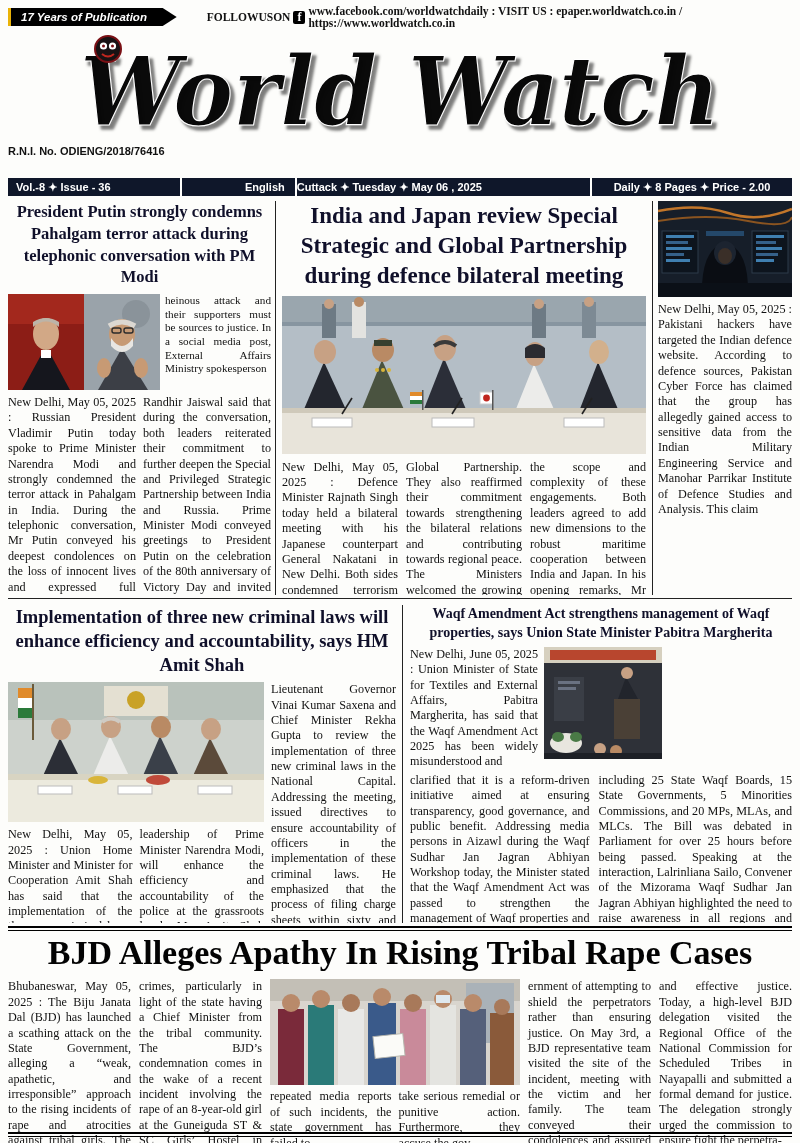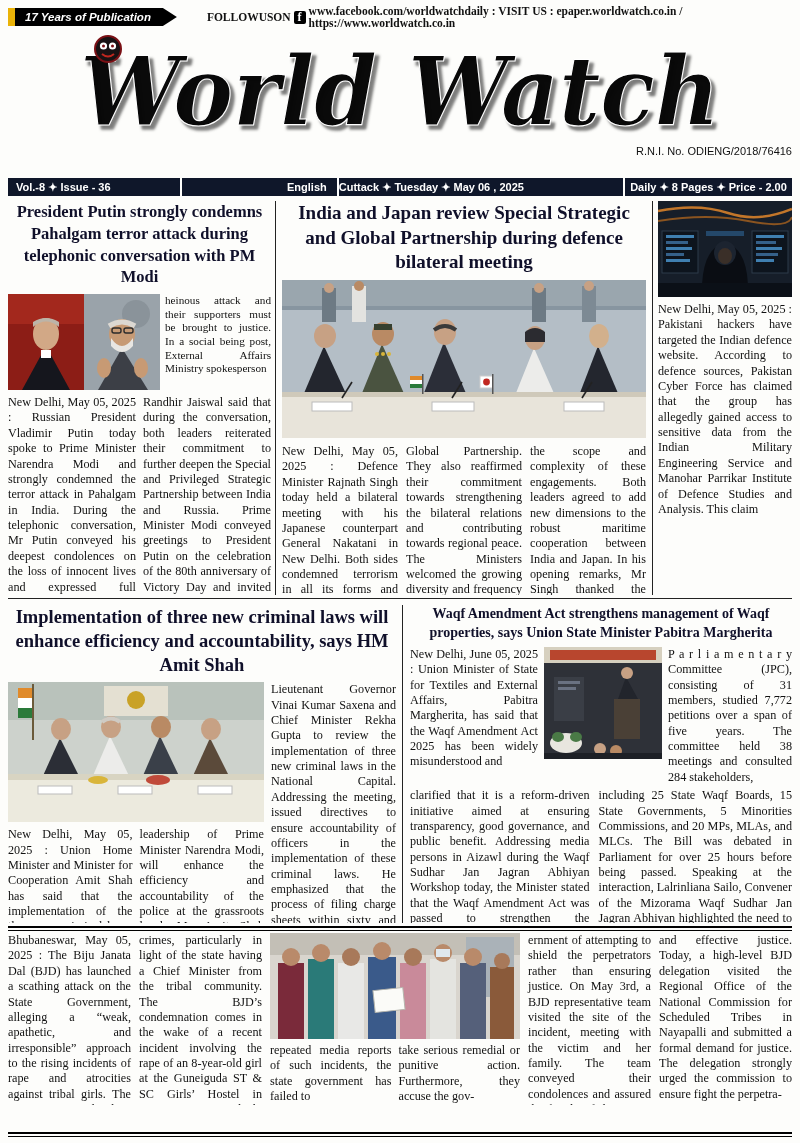--- a/index.html
+++ b/index.html
@@ -6,57 +6,57 @@
   html,body { width:800px; height:1143px; background:#f7f6f2; }
   body { font-family:"Liberation Serif", serif; color:#111; overflow:hidden; }
   .page { width:800px; height:1143px; background:#fdfdfb; padding:7px 8px 0 8px; position:relative; }
 
   
   .topbar { display:flex; align-items:center; height:20px; }
   .ribbon { background:#000; color:#fff; font-family:"Liberation Sans",sans-serif;
             font-style:italic; font-weight:bold; font-size:11.5px; line-height:18px;
             padding:0 22px 0 10px; width:178px; height:18px;
             clip-path:polygon(0 0, calc(100% - 14px) 0, 100% 50%, calc(100% - 14px) 100%, 0 100%);
-            border-left:7px solid #eab308; }
+            border-left:3px solid #eab308; }
   .followline { margin-left:30px; font-size:11.5px; font-weight:bold; display:flex; align-items:center; gap:3px; }
   .fb { display:inline-block; width:13px; height:13px; background:#000; color:#fff; text-align:center;
         font-family:"Liberation Serif",serif; font-weight:bold; font-size:12px; line-height:13px; border-radius:2px; }
 
   
   .masthead { position:relative; height:148px; text-align:center; }
   .emblem { position:absolute; left:86px; top:8px; }
-  .rni { font-family:"Liberation Sans",sans-serif; font-weight:normal; font-size:11px; text-align:right; margin-top:-16px; height:14px; }
+  .rni { font-family:"Liberation Sans",sans-serif; font-weight:bold; font-size:11px; text-align:left; margin-top:-16px; height:14px; }
 
   
   .infobar { display:flex; gap:2px; height:18px; margin-top:3px; font-family:"Liberation Sans",sans-serif;
              font-weight:bold; font-size:11px; color:#fff; }
   .infobar .seg { background:#0f172a; line-height:18px; white-space:nowrap; overflow:hidden; }
   .seg-vol { width:172px; padding-left:8px; }
   .seg-center { flex:1; display:flex; }
-  .seg-lang { padding:0 10px 0 105px; border-right:2px solid #fff; }
+  .seg-lang { padding:0 10px 0 63px; border-right:2px solid #fff; }
   .seg-edition { flex:1; text-align:left; }
-  .seg-right { width:167px; text-align:center; }
+  .seg-right { width:200px; text-align:center; }
 
   
   .hl { font-weight:bold; text-align:center; color:#10102a; }
   .body-txt { font-size:12.2px; line-height:1.26; text-align:justify; }
   .photo { display:block; }
 
   .row1 { display:flex; margin-top:5px; height:394px; overflow:hidden; }
   .sec-putin { width:272px; padding-right:4px; }
   .sec-japan { width:378px; border-left:1px solid #222; border-right:1px solid #222; padding:0 6px; }
   .sec-cyber { flex:1; padding-left:5px; }
 
   .putin-hl { font-size:16.5px; line-height:1.32; margin-bottom:6px; }
   .putin-toprow { display:flex; gap:5px; }
   .putin-intro { flex:1; font-size:11.2px; line-height:1.22; text-align:justify; }
   .putin-cols { display:flex; gap:7px; margin-top:5px; }
   .putin-cols .col { flex:1; }
 
-  .japan-hl { font-size:19px; line-height:1.3; margin-bottom:5px; }
+  .japan-hl { font-size:23px; line-height:1.3; margin-bottom:5px; }
   .japan-cols { display:flex; gap:8px; margin-top:6px; }
   .japan-cols .col { flex:1; }
 
   .cyber-hl { font-size:14.6px; line-height:1.4; margin-bottom:5px; }
   .cyber-body { margin-top:5px; }
 
   .hrule { border:0; border-top:1px solid #222; margin:3px 0; }
 
   .row2 { display:flex; margin-top:6px; height:318px; overflow:hidden; }
   .sec-shah { width:394px; padding-right:6px; }
@@ -146,21 +146,21 @@
           <circle cx="128" cy="20" r="14" fill="#8a939a"></circle>
           <path d="M90 96 L114 54 L140 96 Z" fill="#3c3f46"></path>
           <ellipse cx="114" cy="40" rx="13" ry="15" fill="#c79a74"></ellipse>
           <path d="M103 44 Q114 60 125 44 L125 52 Q114 64 103 52 Z" fill="#e8e6e2"></path>
           <path d="M101 32 Q114 24 127 32" stroke="#dcd8d2" stroke-width="5" fill="none"></path>
           <rect x="104" y="34" width="9" height="5" rx="2" fill="none" stroke="#2b2b2b" stroke-width="1.4"></rect>
           <rect x="116" y="34" width="9" height="5" rx="2" fill="none" stroke="#2b2b2b" stroke-width="1.4"></rect>
           <ellipse cx="96" cy="74" rx="7" ry="10" fill="#c79a74"></ellipse>
           <ellipse cx="133" cy="74" rx="7" ry="10" fill="#c79a74"></ellipse>
         </svg>
-        <div class="putin-intro">heinous attack and their supporters must be brought to justice. In a social being post, External Affairs Ministry spokesperson</div>
+        <div class="putin-intro">heinous attack and their supporters must be sources to justice. In a social media post, External Affairs Ministry spokesperson</div>
       </div>
       <div class="putin-cols">
         <div class="col body-txt">New Delhi, May 05, 2025 : Russian President Vladimir Putin today spoke to Prime Minister Narendra Modi and strongly condemned the terror attack in Pahalgam in India. During the telephonic conversation, Mr Putin conveyed his deepest condolences on the loss of innocent lives and expressed full support to India in the fight against terrorism. He emphasised that the perpetrators of the</div>
         <div class="col body-txt">Randhir Jaiswal said that during the conversation, both leaders reiterated their commitment to further deepen the Special and Privileged Strategic Partnership between India and Russia. Prime Minister Modi conveyed greetings to President Putin on the celebration of the 80th anniversary of Victory Day and invited him for the Annual Summit to be held in India later in the year. GNR</div>
       </div>
     </div>
 
     <div class="sec-japan">
       <div class="hl japan-hl">India and Japan review Special Strategic and Global Partnership during defence bilateral meeting</div>
       <svg class="photo" width="364" height="158">
@@ -313,35 +313,35 @@
           <rect x="10" y="30" width="30" height="44" fill="#3a3e46"></rect>
           <rect x="14" y="34" width="22" height="3" fill="#6a7282"></rect>
             <rect x="14" y="40" width="18" height="3" fill="#6a7282"></rect>
           <ellipse cx="22" cy="96" rx="16" ry="10" fill="#e8e6df"></ellipse>
           <ellipse cx="14" cy="90" rx="6" ry="5" fill="#4a7a46"></ellipse>
           <ellipse cx="32" cy="90" rx="6" ry="5" fill="#4a7a46"></ellipse>
           <circle cx="56" cy="102" r="6" fill="#c7a184"></circle>
             <circle cx="72" cy="104" r="6" fill="#b98a64"></circle>
           <rect x="0" y="106" width="118" height="6" fill="#1d2026"></rect>
         </svg>
-        <div class="waqf-colB body-txt">P a r l i a m e n t a r y Committee (JPC), consisting of 31 members, studied 7,772 petitions over a span of five years. The committee held 38 meetings and consulted 284 stakeholders,</div>
       </div>
       <div class="waqf-bottom">
         <div class="waqf-colC body-txt">clarified that it is a reform-driven initiative aimed at ensuring transparency, good governance, and public benefit. Addressing media persons in Aizawl during the Waqf Sudhar Jan Jagran Abhiyan Workshop today, the Minister stated that the Waqf Amendment Act was passed to strengthen the management of Waqf properties and uplift communities across the country. He noted that the Joint</div>
         <div class="waqf-colD body-txt">
           <span>including 25 State Waqf Boards, 15 State Governments, 5 Minorities Commissions, and 20 MPs, MLAs, and MLCs. The Bill was debated in Parliament for over 25 hours before being passed. Speaking at the interaction, Lalrinliana Sailo, Convener of the Mizorama Waqf Sudhar Jan Jagran Abhiyan highlighted the need to raise awareness in all regions and emphasized</span>
           
         </div>
       </div>
     </div>
   </div>
 
   <div class="double-rule"></div>
 
   <div>
+    <div class="bjd-hl">BJD Alleges Apathy In Rising Tribal Rape Cases</div>
     <div class="bjd-body">
       <div class="bjd-c1 body-txt">Bhubaneswar, May 05, 2025 : The Biju Janata Dal (BJD) has launched a scathing attack on the State Government, alleging a “weak, apathetic, and irresponsible” approach to the rising incidents of rape and atrocities against tribal girls. The party expressed deep distress over the continued occurrence of such</div>
       <div class="bjd-c2 body-txt">crimes, particularly in light of the state having a Chief Minister from the tribal community. The BJD’s condemnation comes in the wake of a recent incident involving the rape of an 8-year-old girl at the Guneiguda ST &amp; SC Girls’ Hostel in Lamtaput Block, Koraput District. The party alleges that despite</div>
       <div class="bjd-center">
         <svg class="photo" width="250" height="106">
           <rect width="250" height="106" fill="#d9d5ce"></rect>
           <rect width="250" height="22" fill="#c3bfb6"></rect>
           <rect x="196" y="4" width="48" height="60" fill="#aab2b8"></rect>
           <rect x="8" y="30" width="26" height="76" fill="#7a2a3a"></rect>
             <circle cx="21" cy="24" r="9" fill="#b98a6a"></circle>

